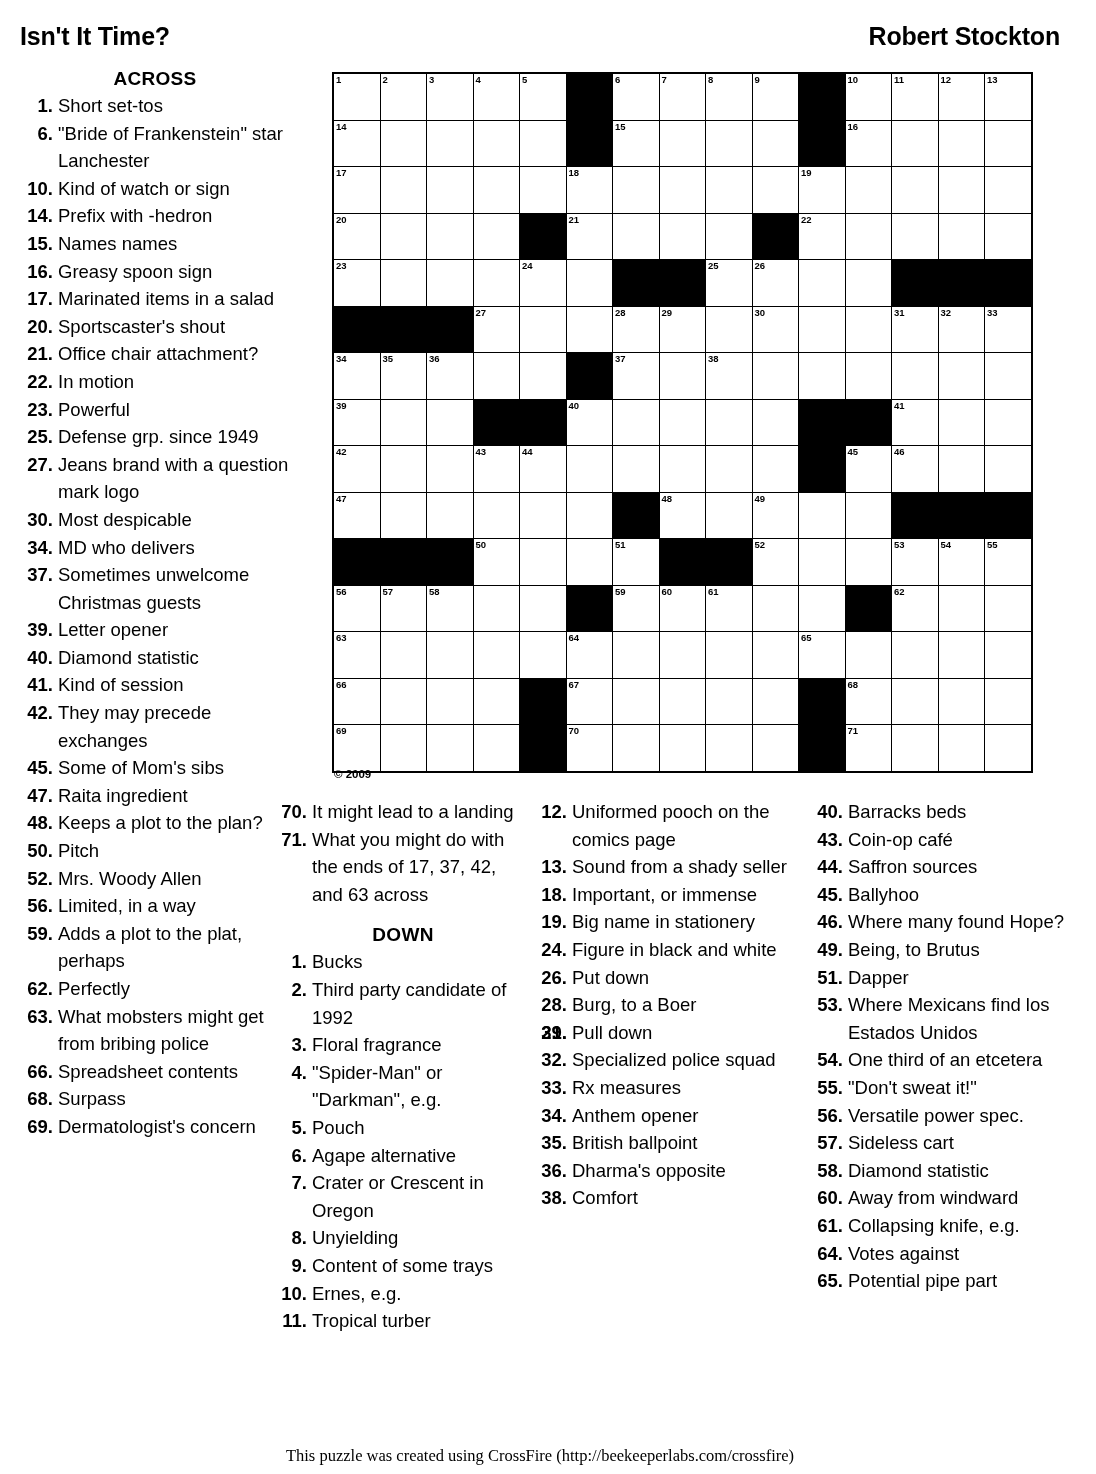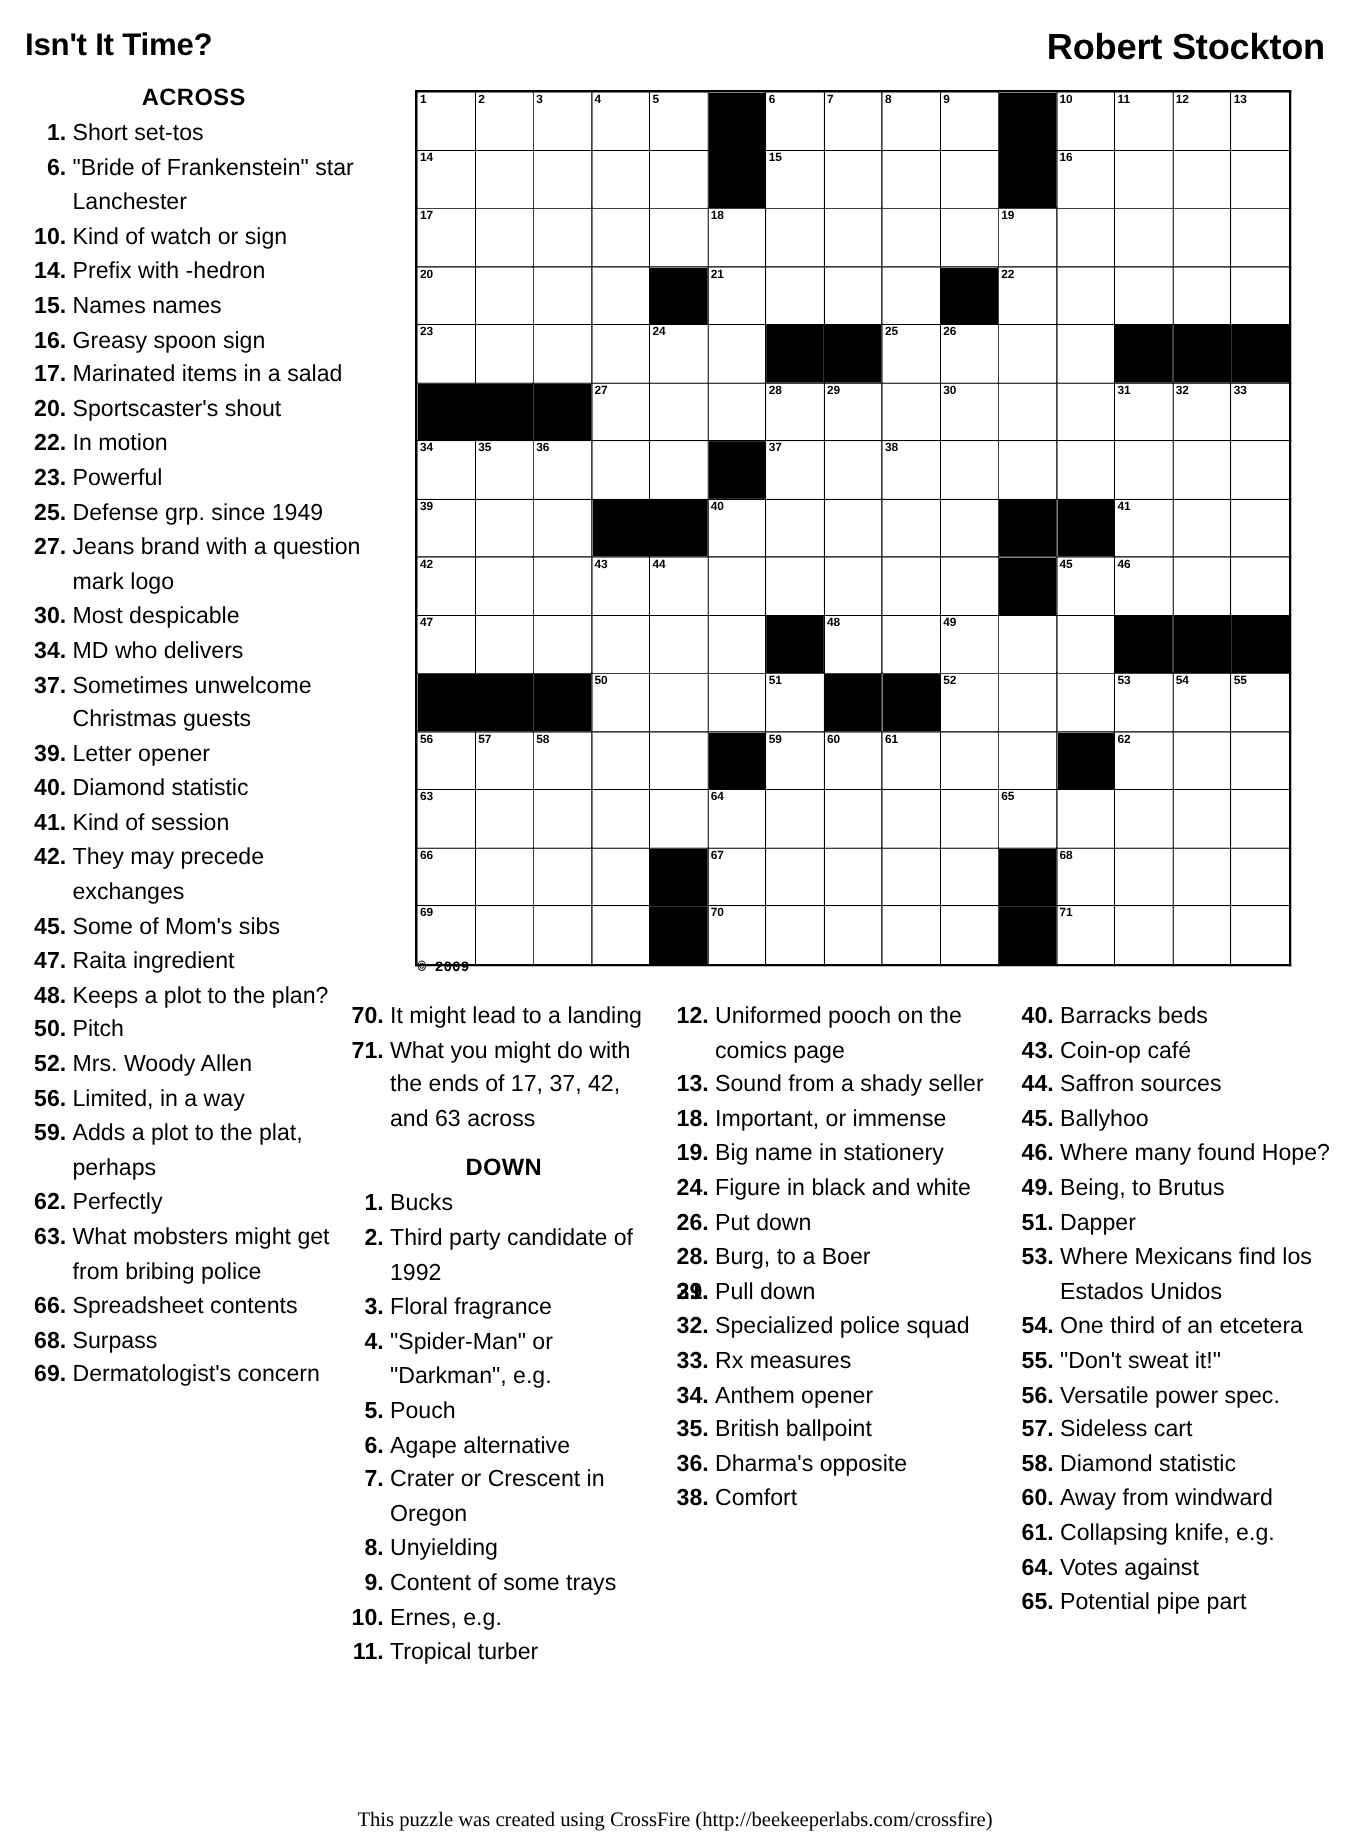--- a/index.html
+++ b/index.html
@@ -32,21 +32,21 @@
   }
   .puzzle-title {
     font-size: 25px;
     font-weight: bold;
     position: absolute;
     left: 0;
     top: 0;
     letter-spacing: -0.2px;
   }
   .author {
-    font-size: 29px;
+    font-size: 25px;
     font-weight: bold;
     position: absolute;
     right: 0;
     top: 0;
     letter-spacing: -0.2px;
   }
   
   .grid-wrap {
     position: absolute;
     left: 332px;
@@ -75,21 +75,21 @@
     font-family: "Liberation Sans", sans-serif;
     font-weight: bold;
     display: block;
   }
   .copyright {
     position: absolute;
     left: 334px;
     top: 768px;
     font-size: 11.5px;
     font-weight: bold;
-    font-family: Liberation Mono, monospace;
+    font-family: Liberation Sans, sans-serif;
   }
   
   .clue-heading {
     font-size: 19px;
     font-weight: bold;
     margin: 0 0 2px 0;
     letter-spacing: 0.3px;
     text-align: center;
   }
   ol.clues {
@@ -567,20 +567,21 @@
     <div class="clue-heading">ACROSS</div>
     <ol class="clues" id="across-1">
         <li><span class="cn">1.</span><span>Short set-tos</span></li>
         <li><span class="cn">6.</span><span>"Bride of Frankenstein" star Lanchester</span></li>
         <li><span class="cn">10.</span><span>Kind of watch or sign</span></li>
         <li><span class="cn">14.</span><span>Prefix with -hedron</span></li>
         <li><span class="cn">15.</span><span>Names names</span></li>
         <li><span class="cn">16.</span><span>Greasy spoon sign</span></li>
         <li><span class="cn">17.</span><span>Marinated items in a salad</span></li>
         <li><span class="cn">20.</span><span>Sportscaster's shout</span></li>
+        <li><span class="cn">21.</span><span>Office chair attachment?</span></li>
         <li><span class="cn">22.</span><span>In motion</span></li>
         <li><span class="cn">23.</span><span>Powerful</span></li>
         <li><span class="cn">25.</span><span>Defense grp. since 1949</span></li>
         <li><span class="cn">27.</span><span>Jeans brand with a question mark logo</span></li>
         <li><span class="cn">30.</span><span>Most despicable</span></li>
         <li><span class="cn">34.</span><span>MD who delivers</span></li>
         <li><span class="cn">37.</span><span>Sometimes unwelcome Christmas guests</span></li>
         <li><span class="cn">39.</span><span>Letter opener</span></li>
         <li><span class="cn">40.</span><span>Diamond statistic</span></li>
         <li><span class="cn">41.</span><span>Kind of session</span></li>

